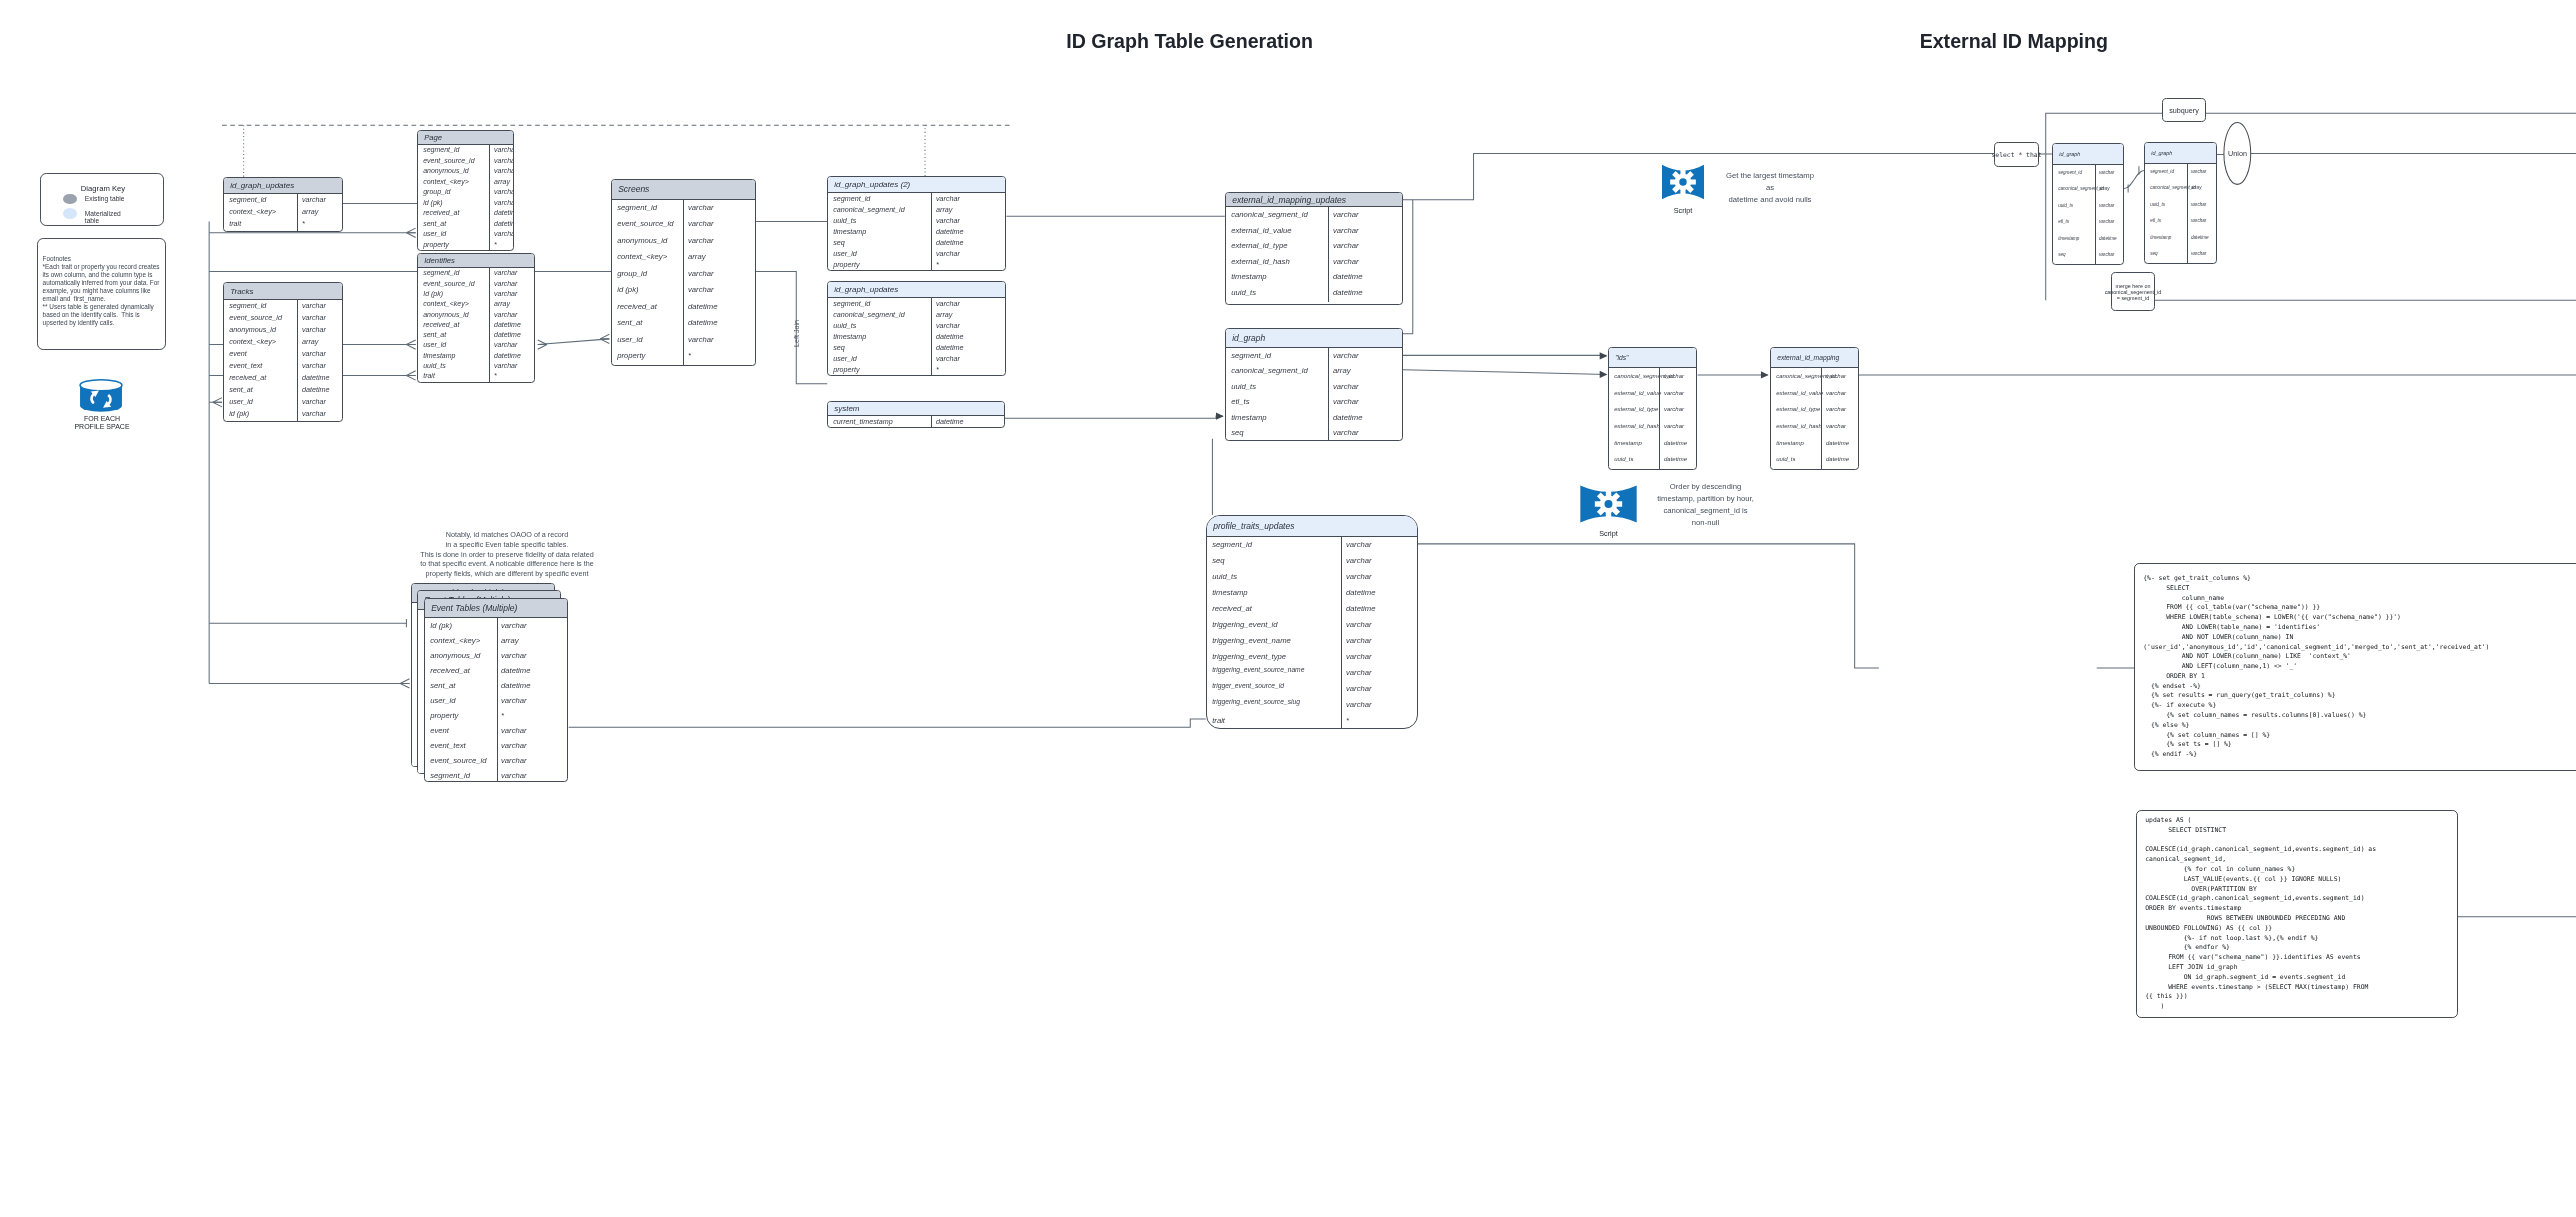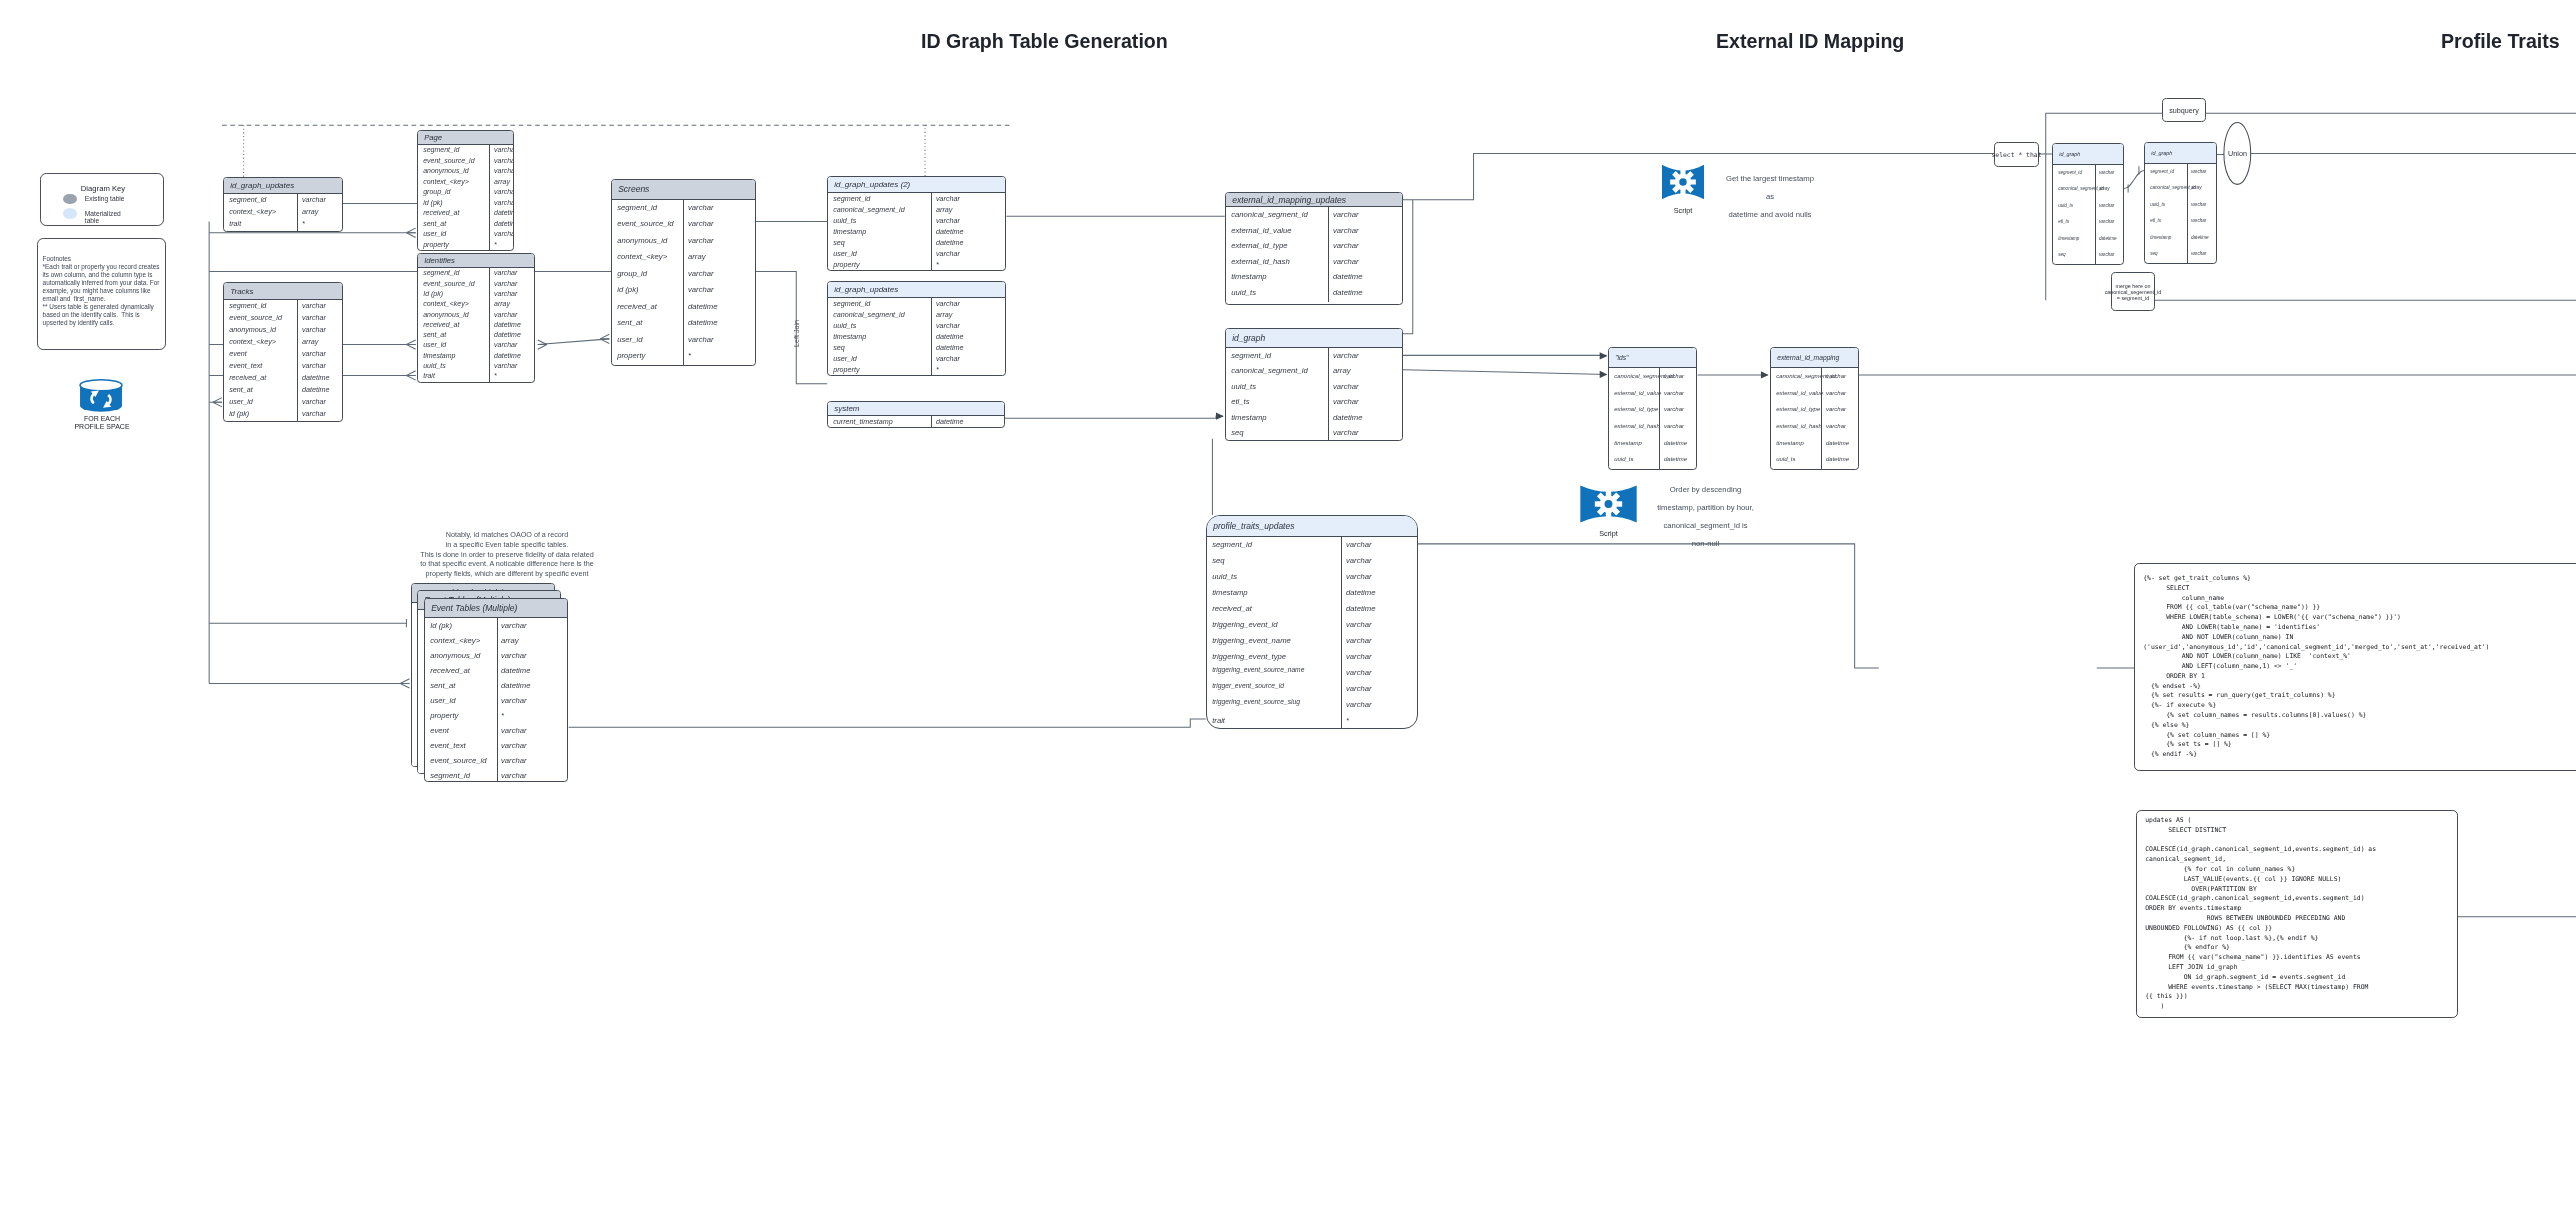--- a/index.html
+++ b/index.html
@@ -1,33 +1,33 @@
 <!DOCTYPE html>
 <html style="font-size:8.2px"><head>
 <meta charset="utf-8">
 <style>
   *{box-sizing:border-box}
   html,body{margin:0;padding:0;background:#fff}
   #canvas{position:relative;width:3356px;height:1217px;background:#ffffff;
     font-family:"Liberation Sans",sans-serif;color:#33373d;overflow:hidden}
   #wires{position:absolute;left:0;top:0;pointer-events:none}
-  .section-title{position:absolute;font-weight:bold;font-size:19.6px;color:#20252d;width:392px;text-align:left}
+  .section-title{position:absolute;font-weight:bold;font-size:19.6px;color:#20252d;width:392px;text-align:right}
   .tbl{position:absolute;background:#fff;border:1px solid #454b54;border-radius:3.6px;overflow:hidden}
   .tbl .hd{display:flex;flex-direction:column;justify-content:center;border-bottom:1px solid #454b54;padding-left:6.2px;font-style:italic;color:#2c313a}
   .hd.existing{background:#ccd3dc}
   .hd.materialized{background:#e4eefb}
   .row{position:relative;font-style:italic;color:#363c45}
   .row .fname{position:absolute;left:5.2px;top:0;white-space:nowrap}
   .row .ftype{position:absolute;top:0;white-space:nowrap}
   .divider{position:absolute;width:0;border-left:1px solid #454b54;top:0;bottom:0}
   .shape-label{position:absolute;border:1px solid #454b54;border-radius:4.6px;background:#fff;
     display:flex;align-items:center;justify-content:center;text-align:center;white-space:pre-line;color:#2e333c;font-size:7.2px}
   .shape-label.mono{font-family:"DejaVu Sans Mono",monospace;white-space:pre;font-size:6.4px}
   .shape-label.left{justify-content:flex-start;text-align:left;padding-left:9.3px}
-  .note{position:absolute;text-align:center;white-space:pre-line;color:#454f5c;font-size:7.7px;line-height:18px}
+  .note{position:absolute;text-align:center;white-space:pre-line;color:#454f5c;font-size:7.7px;line-height:12px}
   .codeblock{position:absolute;border:1px solid #454b54;border-radius:5.2px;background:#fff;
     font-family:"DejaVu Sans Mono",monospace;font-size:6.4px;line-height:9.8px;white-space:pre;
     padding:7.2px 8.2px;color:#15181c;display:flex;align-items:center}
   .rot-label{position:absolute;font-size:7.2px;color:#454f5c;transform:rotate(-90deg);white-space:nowrap}
   .script-wrap{position:absolute}
   .script-caption{text-align:center;font-size:7.2px;color:#20242a;margin-top:1.5px}
   
   #diagram-key{position:absolute;left:40px;top:173px;width:124px;height:53px;border:1.3px solid #49505c;border-radius:6.2px;background:#fff}
   #diagram-key .k-title{text-align:center;font-weight:normal;font-size:7.7px;line-height:8.2px;margin-top:11px;width:62px;margin-left:31px;color:#1d222b}
   .k-item{position:absolute;display:flex;align-items:flex-start}

